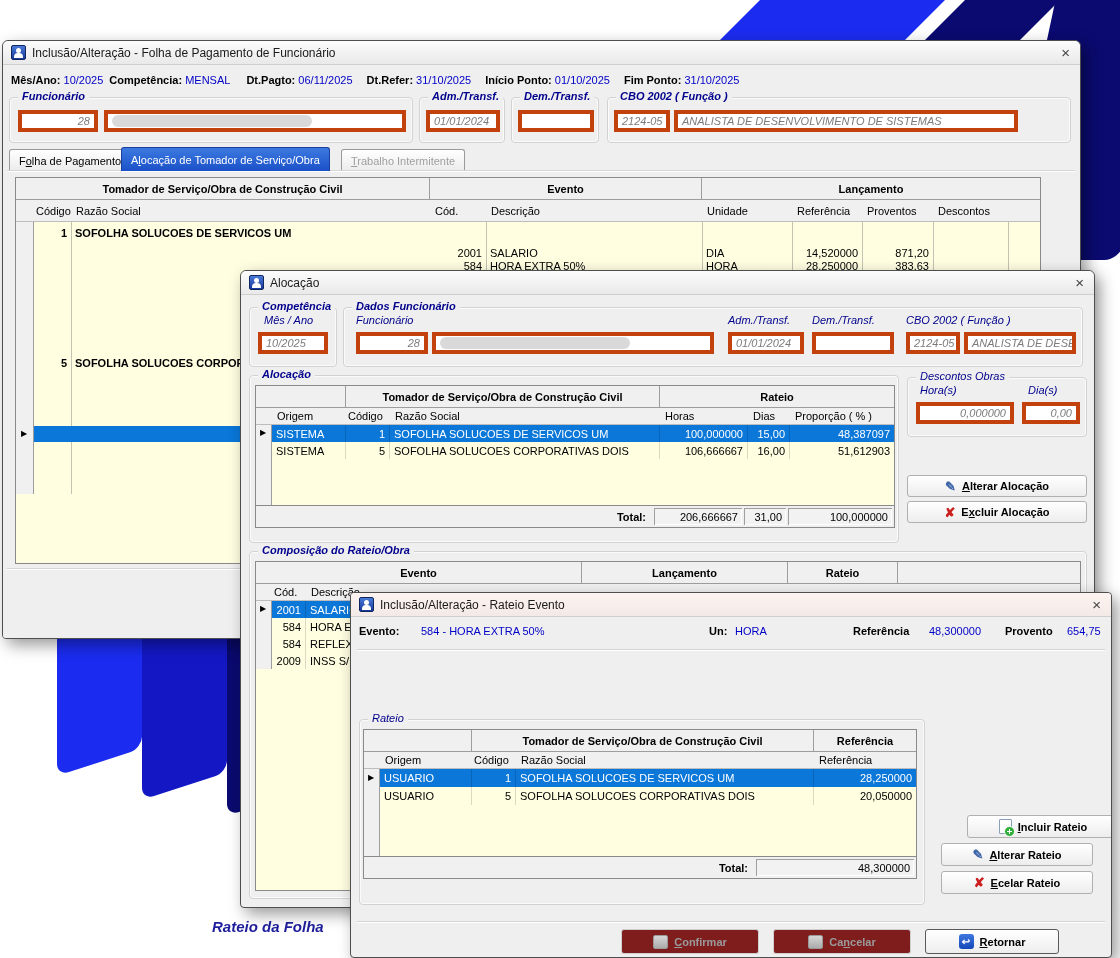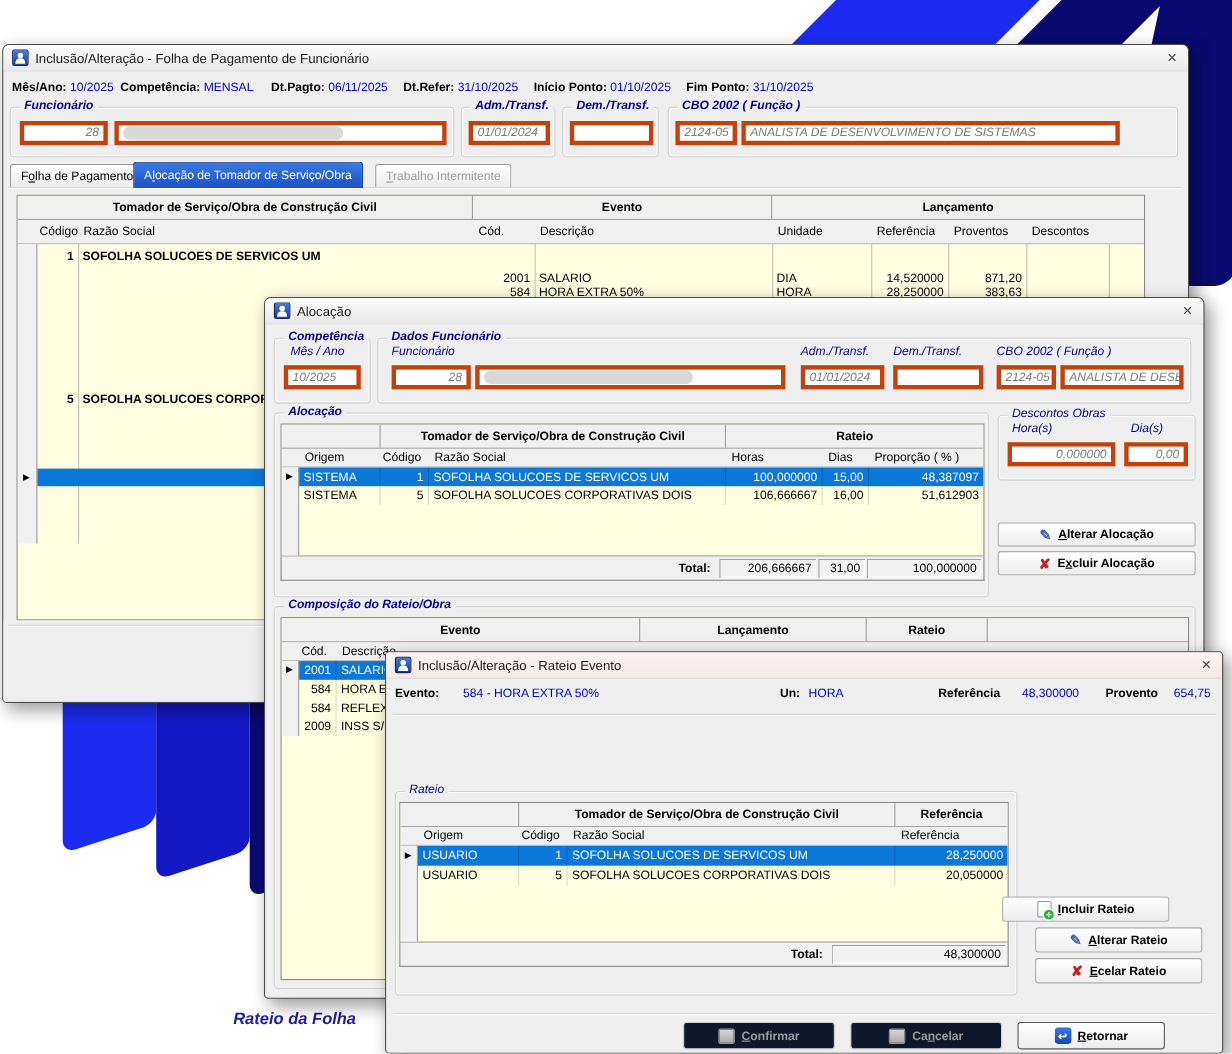--- a/index.html
+++ b/index.html
@@ -56,21 +56,21 @@
   .vline{position:absolute;width:1px;background:#c3c3b4;}
   .totalbar{position:absolute;background:#f0f0f0;border:1px solid #8a8a8a;border-top:none;box-sizing:border-box;
             display:flex;align-items:center;padding:2px;gap:2px;}
   .totalbar .tl{flex:1;text-align:right;font-weight:bold;padding-right:6px;}
   .tc{height:17px;background:#f2f2f2;box-shadow:inset 1px 1px 0 #9f9f9f, inset -1px -1px 0 #ffffff;
       display:flex;align-items:center;justify-content:flex-end;padding:0 4px;box-sizing:border-box;}
   
   .btn{position:absolute;background:linear-gradient(#ffffff,#ededed);border:1px solid #b0b0b0;border-radius:3px;
        display:flex;align-items:center;justify-content:center;gap:6px;font-weight:bold;box-sizing:border-box;cursor:default;}
   .btn.focus{border-color:#2a62b8;box-shadow:0 0 0 1px #a9c9ef;outline:1px dotted #666;outline-offset:-4px;color:#00008c;}
-  .btn.disabled{color:#9b9b9b;border-color:#cfcfcf;background:#0f172a;text-align:center;}
+  .btn.disabled{color:#9b9b9b;border-color:#cfcfcf;background:#7f1d1d;text-align:center;}
   .btn.default{border-color:#5a5a5a;}
   .ic-doc{width:11px;height:13px;background:#fff;border:1px solid #8aa0b8;border-radius:1px;position:relative;flex:0 0 auto;}
   .ic-doc .plus{position:absolute;right:-4px;bottom:-4px;width:9px;height:9px;border-radius:50%;background:#2fae3a;border:1px solid #fff;}
   .ic-doc .plus::before{content:"";position:absolute;left:2px;top:4px;width:5px;height:1px;background:#fff;}
   .ic-doc .plus::after{content:"";position:absolute;left:4px;top:2px;width:1px;height:5px;background:#fff;}
   .ic-pencil{color:#3f66a8;font-size:13px;line-height:1;flex:0 0 auto;}
   .ic-cross{color:#cc2020;font-size:13px;font-weight:bold;line-height:1;flex:0 0 auto;}
   .ic-back{width:15px;height:15px;border-radius:3px;background:linear-gradient(#3e77e0,#1547b8);color:#fff;
            display:flex;align-items:center;justify-content:center;font-size:10px;flex:0 0 auto;}
   .ic-gray{width:13px;height:12px;border-radius:2px;background:linear-gradient(#d6d6d6,#ababab);border:1px solid #9a9a9a;flex:0 0 auto;}
@@ -394,21 +394,21 @@
         <div class="cell ra2" style="width:44px;">5</div>
         <div class="cell" style="width:298px;">SOFOLHA SOLUCOES CORPORATIVAS DOIS</div>
         <div class="cell ra2" style="width:102px;border-right:none;">20,050000</div>
       </div>
     </div>
     <div class="totalbar" style="left:12px;top:264px;width:554px;height:22px;">
       <div class="tl">Total:</div>
       <div class="tc" style="width:158px;">48,300000</div>
     </div>
 
-    <div class="btn" style="left:560px;top:222px;width:152px;height:23px;">
+    <div class="btn" style="left:616px;top:222px;width:152px;height:23px;">
       <span class="ic-doc">
           <span class="plus"></span>
         </span>
       <span><span></span><span class="u">I</span><span>ncluir Rateio</span></span>
     </div>
     <div class="btn" style="left:590px;top:250px;width:152px;height:23px;">
       <span class="ic-pencil">✎</span>
       <span><span></span><span class="u">A</span><span>lterar Rateio</span></span>
     </div>
     <div class="btn" style="left:590px;top:278px;width:152px;height:23px;">

